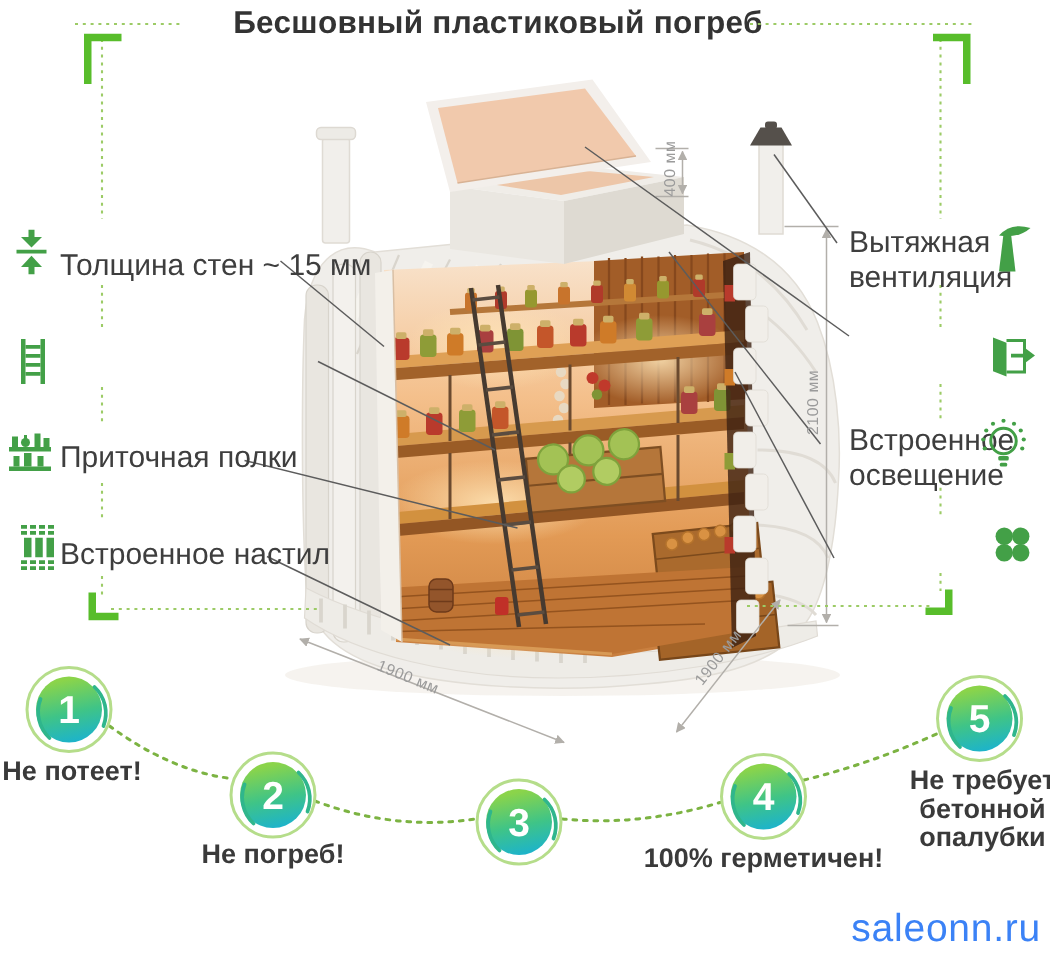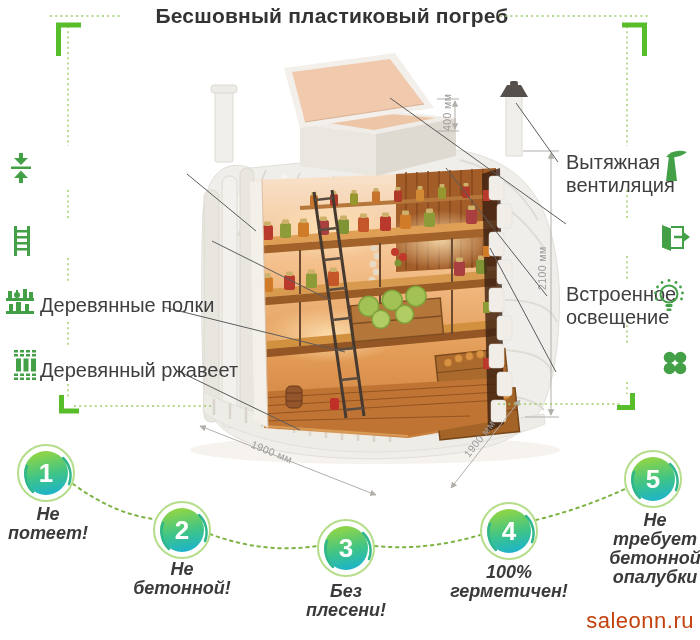--- a/index.html
+++ b/index.html
@@ -13,24 +13,24 @@
   .icon{position:absolute;z-index:3;}
   .dim{position:absolute;z-index:2;font-size:10.5px;color:#9b9b9b;letter-spacing:.4px;
        transform-origin:0 0;white-space:nowrap;}
   .badge{position:absolute;z-index:4;width:58px;height:58px;border:2px solid #b5dd8a;
          border-radius:50%;box-sizing:border-box;display:flex;align-items:center;justify-content:center;background:#fff;}
   .badge svg.sw{position:absolute;left:0;top:0;}
   .badge-num{width:44px;height:44px;border-radius:50%;
          background:linear-gradient(168deg,#8bd44a 12%,#3fc487 55%,#1ab2d0 95%);
          color:#fff;font-size:26px;font-weight:bold;display:flex;align-items:center;justify-content:center;}
   .blabel{position:absolute;z-index:4;font-size:18px;font-weight:bold;color:#3a3a3a;
-          text-align:center;line-height:1.06;font-style:italic;}
+          text-align:center;line-height:1.06;}
   .b5{line-height:1.05;}
-  .watermark{position:absolute;z-index:5;right:6px;bottom:6px;font-size:22px;
-             color:#c2410c;letter-spacing:.5px;}
+  .watermark{position:absolute;z-index:5;right:6px;bottom:6px;font-size:26px;
+             color:#3b82f6;letter-spacing:.5px;}
 </style>
 </head>
 <body>
 
 <div class="canvas">
 
 <svg class="art" width="700" height="640" viewBox="0 0 700 640">
   <defs>
     <linearGradient id="gi" x1="0" y1="0" x2="0" y2="1">
       <stop offset="0" stop-color="#f8e3cd"></stop>
@@ -342,20 +342,21 @@
 
 <span class="icon" style="left:10px;top:153px">
   <svg width="22" height="30" viewBox="0 0 22 30" fill="#43a047">
     <rect x="9" y="0" width="4" height="5"></rect>
         <polygon points="4,5 18,5 11,12"></polygon>
     <rect x="1" y="13.5" width="20" height="2.5"></rect>
     <polygon points="4,25 18,25 11,17.5"></polygon>
         <rect x="9" y="25" width="4" height="5"></rect>
   </svg>
 </span>
+<span class="lbl" style="left:40px;top:166px">Толщина стен ~ 15 мм</span>
 
 <span class="icon" style="left:12px;top:226px">
   <svg width="20" height="30" viewBox="0 0 20 30" fill="#43a047">
     <rect x="2" y="0" width="3" height="30"></rect>
         <rect x="15" y="0" width="3" height="30"></rect>
     <rect x="5" y="4" width="10" height="2.5"></rect>
         <rect x="5" y="10" width="10" height="2.5"></rect>
     <rect x="5" y="16" width="10" height="2.5"></rect>
         <rect x="5" y="22" width="10" height="2.5"></rect>
   </svg>
@@ -368,21 +369,21 @@
         <circle cx="11" cy="8" r="3"></circle>
         <rect x="10" y="3" width="2" height="3"></rect>
     <rect x="17" y="2" width="4" height="9"></rect>
         <rect x="23" y="5" width="4" height="6"></rect>
     <rect x="0" y="24" width="28" height="3"></rect>
     <rect x="3" y="17" width="4" height="7"></rect>
         <rect x="10" y="15" width="5" height="9"></rect>
         <rect x="19" y="17" width="4" height="7"></rect>
   </svg>
 </span>
-<span class="lbl" style="left:40px;top:294px">Деревянные полки</span>
+<span class="lbl" style="left:40px;top:294px">Приточная полки</span>
 
 <span class="icon" style="left:14px;top:350px">
   <svg width="24" height="30" viewBox="0 0 24 30" fill="#43a047">
     <rect x="0" y="0" width="4" height="2.5"></rect>
         <rect x="6" y="0" width="4" height="2.5"></rect>
         <rect x="12" y="0" width="4" height="2.5"></rect>
         <rect x="18" y="0" width="4" height="2.5"></rect>
     <rect x="0" y="4" width="4" height="2.5"></rect>
         <rect x="6" y="4" width="4" height="2.5"></rect>
         <rect x="12" y="4" width="4" height="2.5"></rect>
@@ -393,21 +394,21 @@
     <rect x="0" y="23.5" width="4" height="2.5"></rect>
         <rect x="6" y="23.5" width="4" height="2.5"></rect>
         <rect x="12" y="23.5" width="4" height="2.5"></rect>
         <rect x="18" y="23.5" width="4" height="2.5"></rect>
     <rect x="0" y="27.5" width="4" height="2.5"></rect>
         <rect x="6" y="27.5" width="4" height="2.5"></rect>
         <rect x="12" y="27.5" width="4" height="2.5"></rect>
         <rect x="18" y="27.5" width="4" height="2.5"></rect>
   </svg>
 </span>
-<span class="lbl" style="left:40px;top:359px">Деревянный ржавеет</span>
+<span class="lbl" style="left:40px;top:359px">Встроенное настил</span>
 
 <span class="lbl rlbl" style="left:566px;top:151px">Вытяжная вентиляция</span>
 <span class="icon" style="left:656px;top:149px">
   <svg width="32" height="34" viewBox="0 0 32 34" fill="#43a047">
     <path d="M10,8 Q18,-1 31,3 Q23,10 10,8 Z"></path>
     <polygon points="13,7 18,7 21,32 10,32"></polygon>
   </svg>
 </span>
 
 <span class="icon" style="left:658px;top:222px">
@@ -462,30 +463,29 @@
 </div>
 <div class="blabel" style="left:0px;top:505px;width:96px">Не потеет!</div>
 
 <div class="badge" style="left:153px;top:501px">
   <svg class="sw" width="58" height="58" viewBox="0 0 58 58" fill="none" stroke="#2fb68c" stroke-width="2.5" stroke-linecap="round">
     <path d="M8,20 A24,24 0 0 0 14,46"></path>
         <path d="M50,38 A24,24 0 0 0 44,12"></path>
   </svg>
   <div class="badge-num">2</div>
 </div>
-<div class="blabel" style="left:130px;top:560px;width:104px">Не бетонной!</div>
+<div class="blabel" style="left:130px;top:560px;width:104px">Не погреб!</div>
 
 <div class="badge" style="left:317px;top:519px">
   <svg class="sw" width="58" height="58" viewBox="0 0 58 58" fill="none" stroke="#2fb68c" stroke-width="2.5" stroke-linecap="round">
     <path d="M8,20 A24,24 0 0 0 14,46"></path>
         <path d="M50,38 A24,24 0 0 0 44,12"></path>
   </svg>
   <div class="badge-num">3</div>
 </div>
-<div class="blabel" style="left:290px;top:582px;width:112px">Без плесени!</div>
 
 <div class="badge" style="left:480px;top:502px">
   <svg class="sw" width="58" height="58" viewBox="0 0 58 58" fill="none" stroke="#2fb68c" stroke-width="2.5" stroke-linecap="round">
     <path d="M8,20 A24,24 0 0 0 14,46"></path>
         <path d="M50,38 A24,24 0 0 0 44,12"></path>
   </svg>
   <div class="badge-num">4</div>
 </div>
 <div class="blabel" style="left:427px;top:563px;width:164px">100% герметичен!</div>
 

